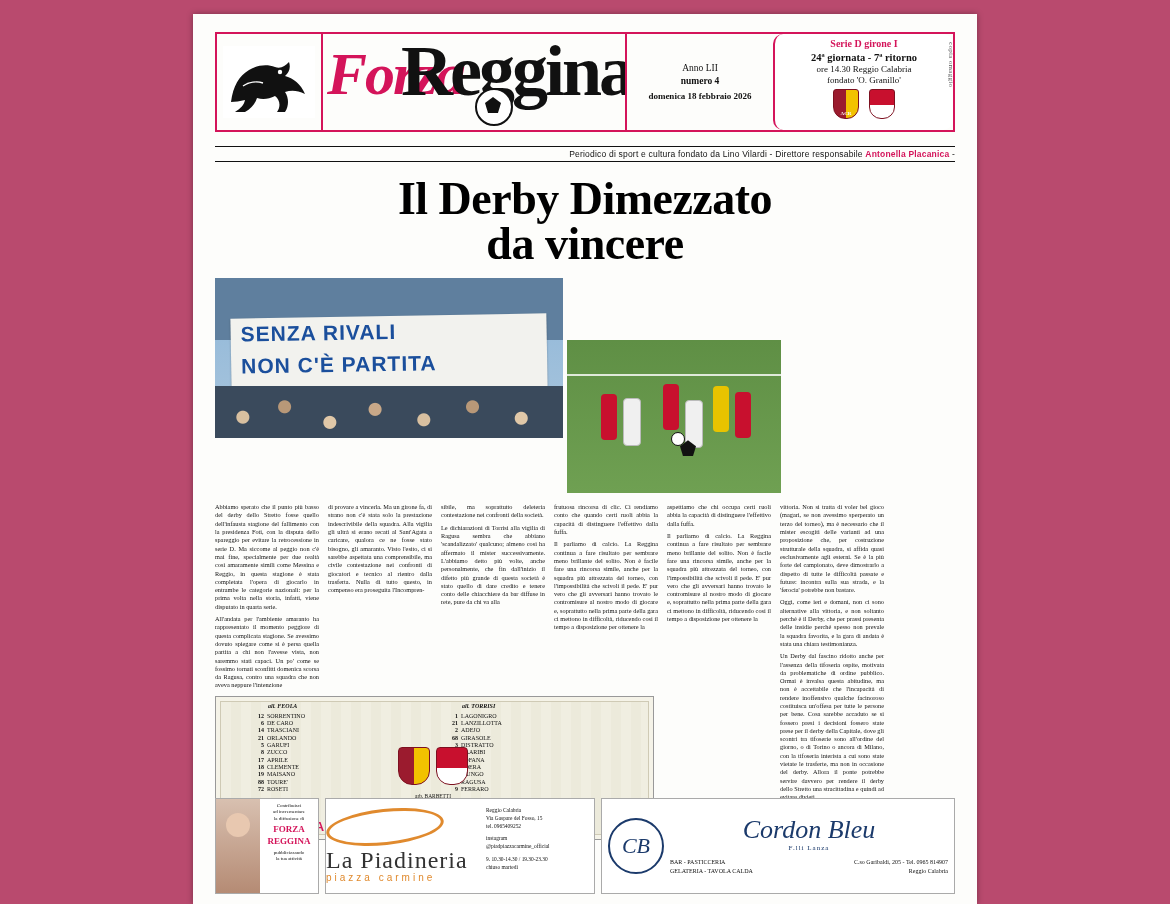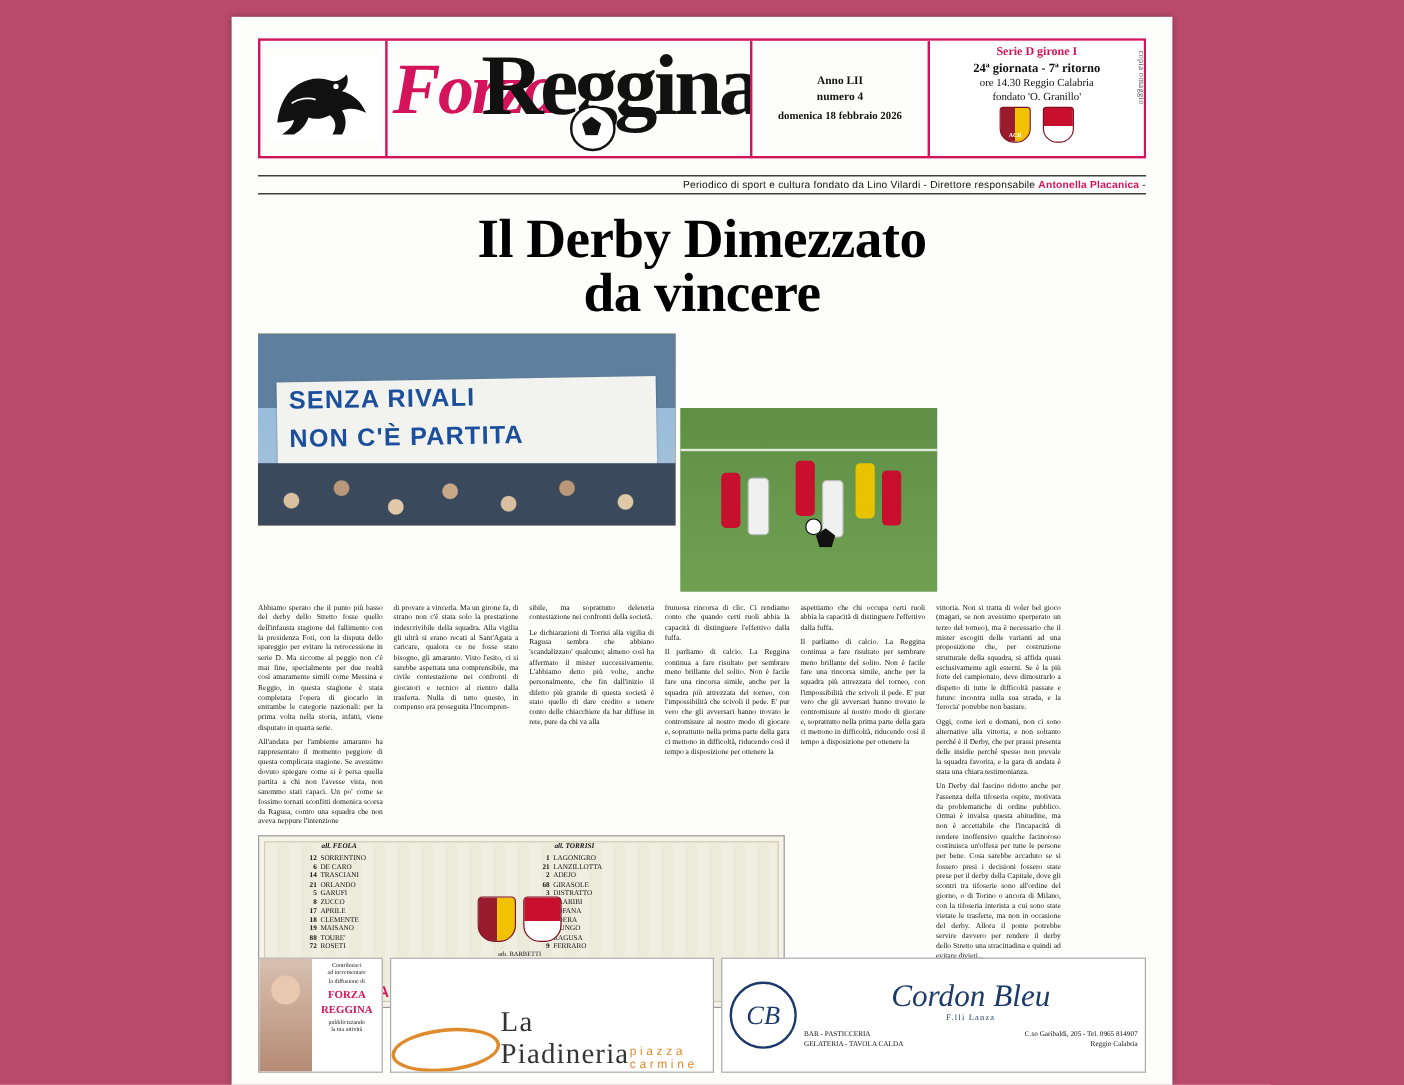--- a/index.html
+++ b/index.html
@@ -51,27 +51,27 @@
   .ball:before{
     content:"";position:absolute;left:8px;top:7px;width:16px;height:16px;
     background:#111;
     clip-path:polygon(50% 0,100% 38%,81% 100%,19% 100%,0 38%);
   }
   .mh-issue{
     width:146px;border-left:2px solid #d4145a;
     display:flex;flex-direction:column;align-items:center;justify-content:center;
     font-size:9px;line-height:1.35;text-align:center;color:#111;
   }
-  .mh-issue .anno{font-weight:bold;font-size:9.5px}
+  .mh-issue .anno{font-weight:normal;font-size:9.5px}
   .mh-issue .num{font-weight:bold;font-size:9.5px}
   .mh-issue .data{font-weight:bold;font-size:9px;margin-top:2px}
   .mh-box{
     width:178px;border-left:2px solid #d4145a;background:#fff;
     display:flex;flex-direction:column;align-items:center;justify-content:flex-start;
-    padding-top:4px;position:relative;
+    padding-top:4px;position:relative;border-radius:10px;
   }
   .mh-box .l1{font-size:10px;font-weight:bold;color:#d4145a;line-height:1.25}
   .mh-box .l2{font-size:10.5px;font-weight:bold;color:#111;line-height:1.25}
   .mh-box .l3{font-size:9px;color:#111;line-height:1.25}
   .crests{display:flex;gap:10px;margin-top:3px}
   .crest{width:24px;height:28px;border-radius:3px 3px 12px 12px;position:relative;overflow:hidden;border:1px solid #7d1020}
   .crest.messina{background:linear-gradient(90deg,#9b1b2e 0 50%,#f2c200 50% 100%)}
   .crest.reggina{background:linear-gradient(180deg,#c8102e 0 55%,#ffffff 55% 100%)}
   .crest span{position:absolute;left:0;right:0;bottom:2px;text-align:center;font-size:5px;color:#fff;font-weight:bold}
   .copia{
@@ -183,21 +183,21 @@
   .ad{border:1px solid #aaa;background:#fff;position:relative;overflow:hidden}
   .ad1{width:102px;display:flex}
   .ad1 .photo{width:44px;background:linear-gradient(#d8c0b0,#b58b74);position:relative}
   .ad1 .photo:after{
     content:"";position:absolute;left:10px;top:14px;width:24px;height:24px;border-radius:50%;
     background:#e8c8b0;
   }
   .ad1 .txt{flex:1;padding:4px 3px;font-size:5px;line-height:1.25;color:#111;text-align:center}
   .ad1 .brand{font-size:9px;font-weight:bold;color:#d4145a;line-height:1.05;margin:3px 0}
   .ad2{width:268px;display:flex;}
-  .ad2 .left{flex:1;display:flex;align-items:flex-end;justify-content:center}
+  .ad2 .left{flex:1;display:flex;flex-direction:column;align-items:flex-start;justify-content:center}
   .ad2 .ell{
     width:112px;height:30px;border:3px solid #e08a2e;border-radius:50%;
     transform:rotate(-6deg);
   }
   .ad2 .lp{font-family:"Liberation Serif",serif;font-size:24px;letter-spacing:1px;color:#333;margin-top:2px}
   .ad2 .pc{font-family:"Liberation Sans",sans-serif;font-size:10px;letter-spacing:3px;color:#e08a2e;margin-top:-2px}
   .ad2 .right{width:104px;font-size:5.4px;line-height:1.45;color:#111;padding:8px 4px;}
   .ad3{flex:1;display:flex;align-items:center;}
   .ad3 .cb{
     width:52px;height:52px;border-radius:50%;border:2px solid #1b3a6b;margin-left:6px;

